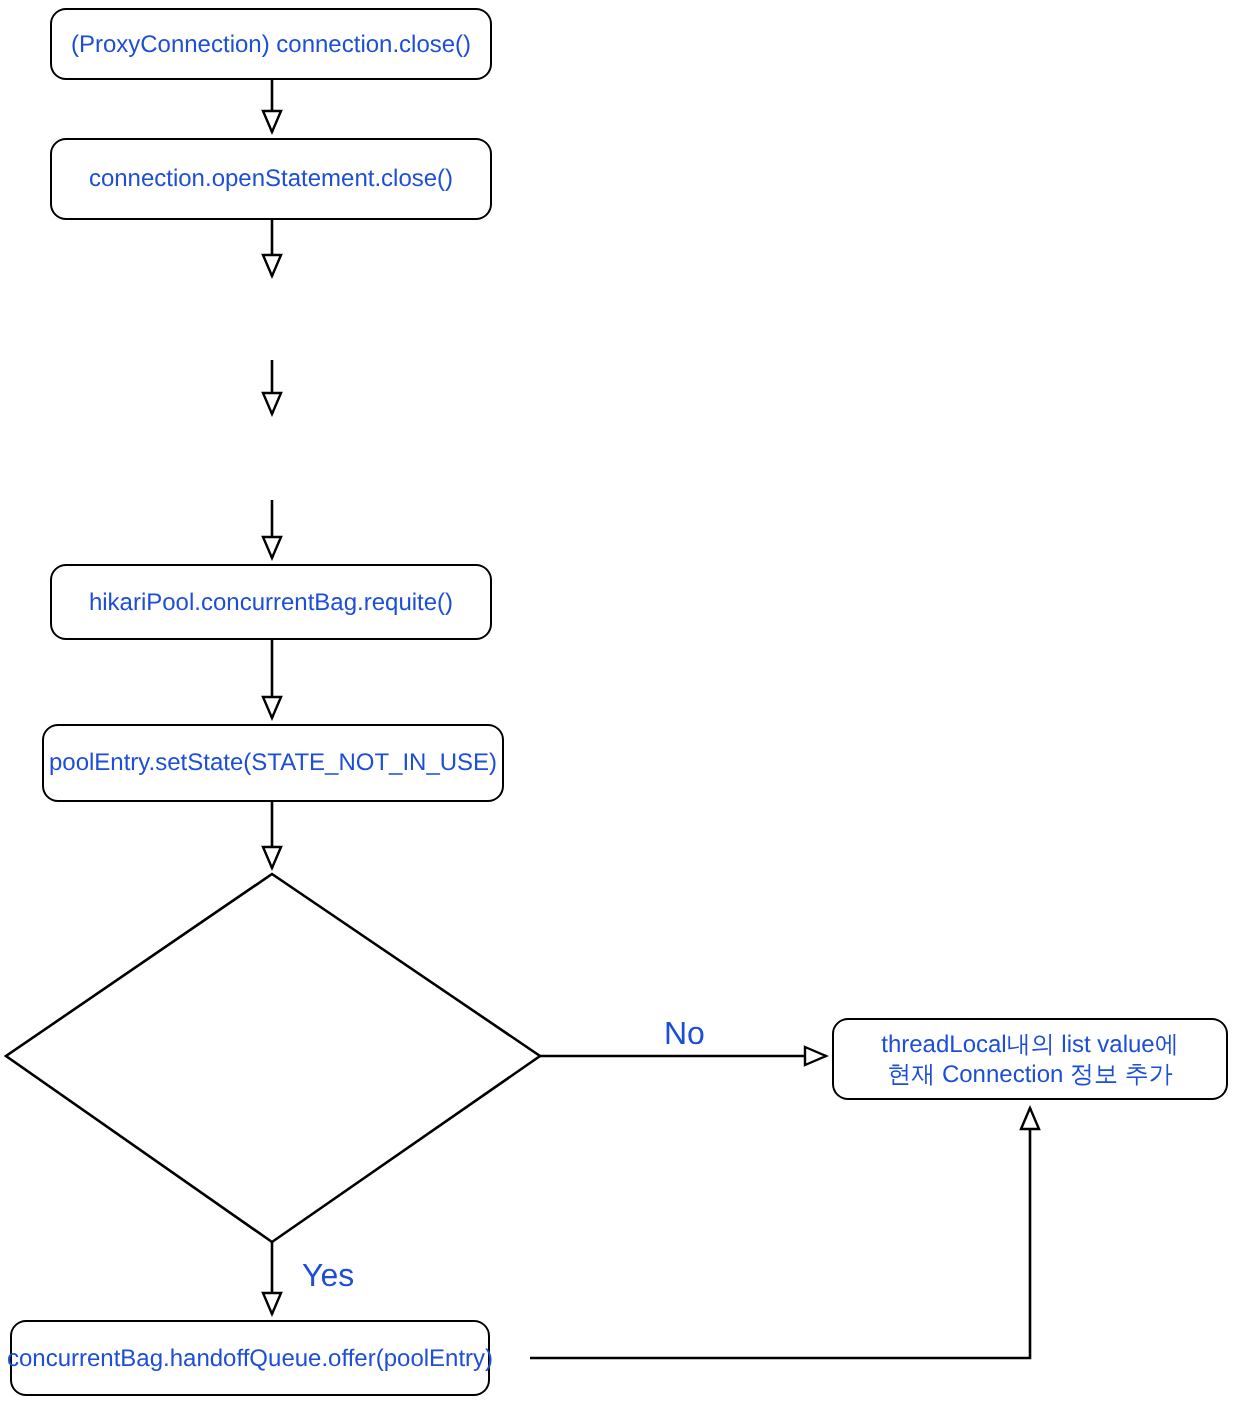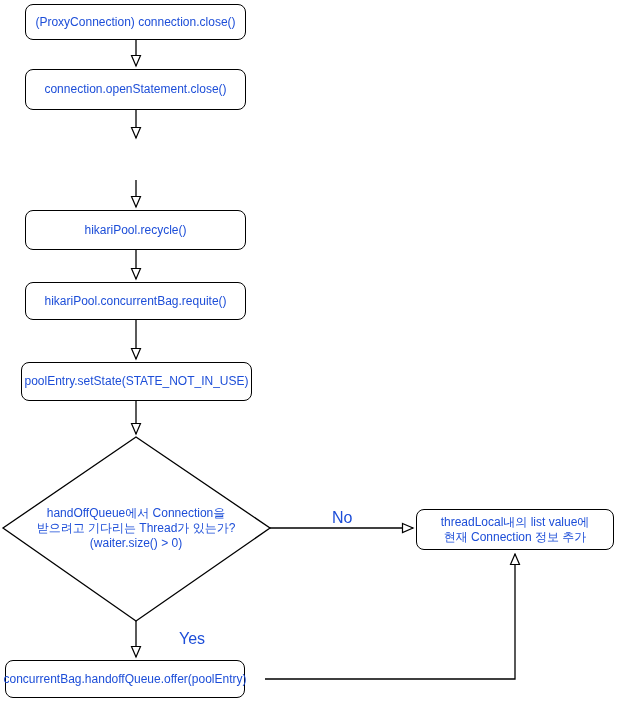--- a/index.html
+++ b/index.html
@@ -83,41 +83,35 @@
 
   <div class="node" style="left:25px; top:4px; width:221px; height:36px;">
     <span>(ProxyConnection) connection.close()</span>
   </div>
 
   <div class="node" style="left:25px; top:69px; width:221px; height:41px;">
     <span>connection.openStatement.close()</span>
   </div>
 
 
-  <div class="node" style="left:25px; top:210px; width:221px; height:40px;">
-    <span>hikariPool.recycle()</span>
-  </div>
 
   <div class="node" style="left:25px; top:282px; width:221px; height:38px;">
     <span>hikariPool.concurrentBag.requite()</span>
   </div>
 
   <div class="node" style="left:21px; top:362px; width:231px; height:39px;">
     <span>poolEntry.setState(STATE_NOT_IN_USE)</span>
   </div>
 
-  <div class="decision-text" style="left:16px; top:506px; width:240px;">handOffQueue에서 Connection을
-받으려고 기다리는 Thread가 있는가?
-(waiter.size() &gt; 0)</div>
 
   <div class="node" style="left:416px; top:509px; width:198px; height:41px;">
     <span>threadLocal내의 list value에
 현재 Connection 정보 추가</span>
   </div>
 
   <div class="node" style="left:5px; top:660px; width:240px; height:38px;">
     <span>concurrentBag.handoffQueue.offer(poolEntry)</span>
   </div>
 
   <div class="edge-label" style="left:330px; top:511px;">No</div>
-  <div class="edge-label" style="left:149px; top:632px;margin-left:28px;">Yes</div>
+  <div class="edge-label" style="left:149px; top:632px;">Yes</div>
 
 </div>
 
 </body></html>

